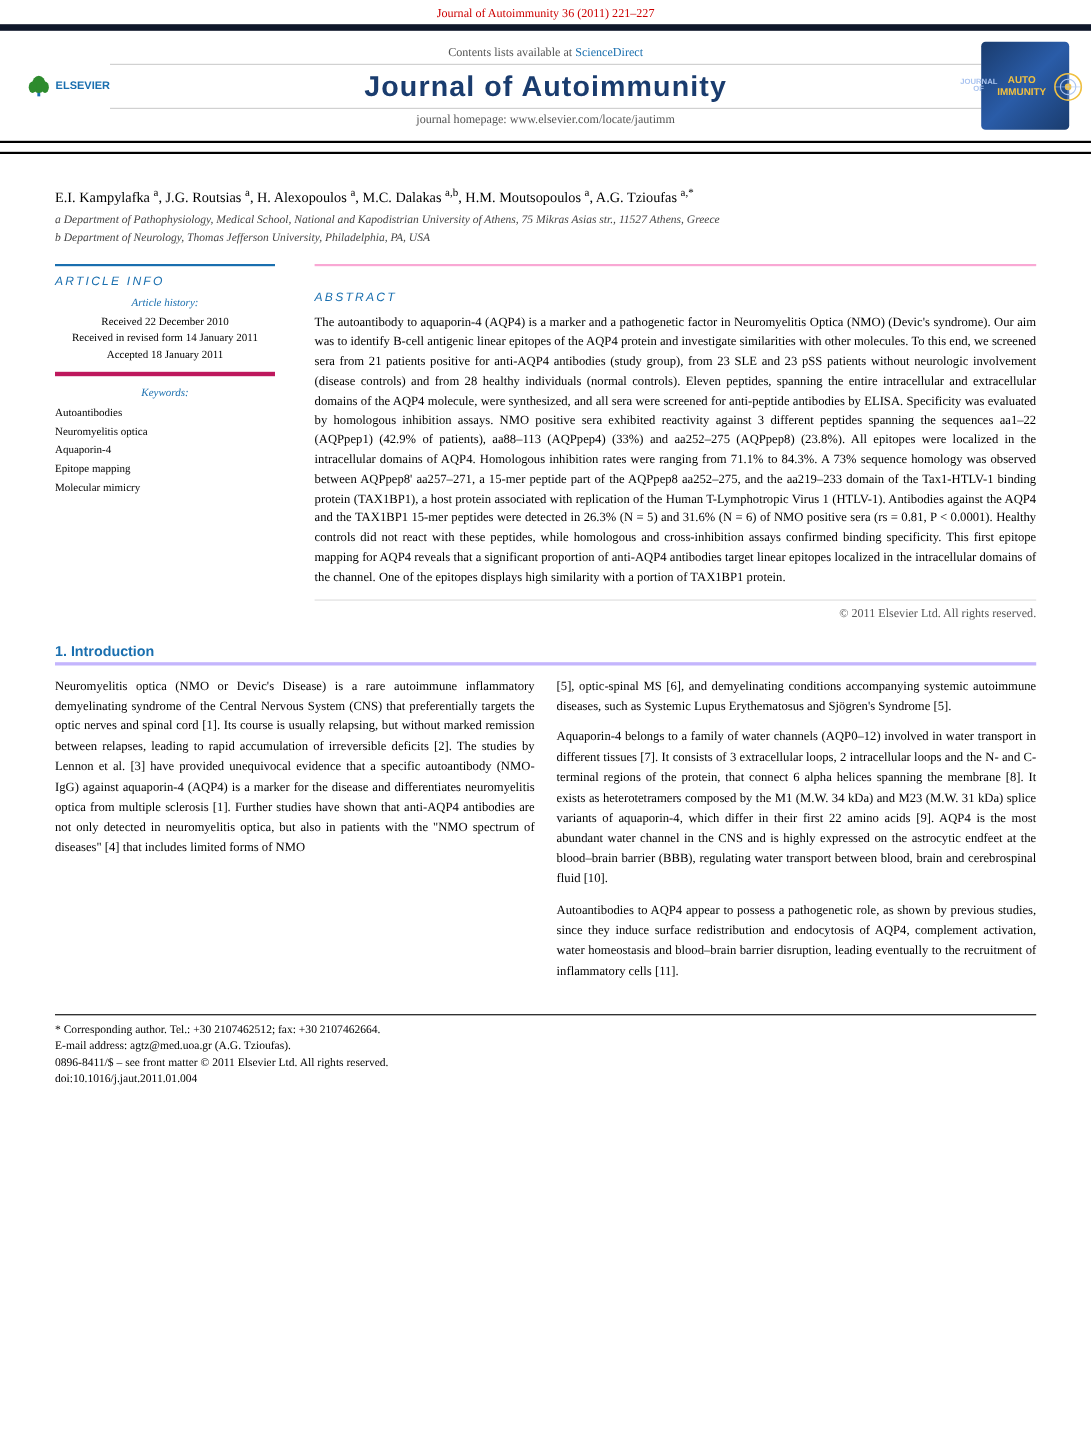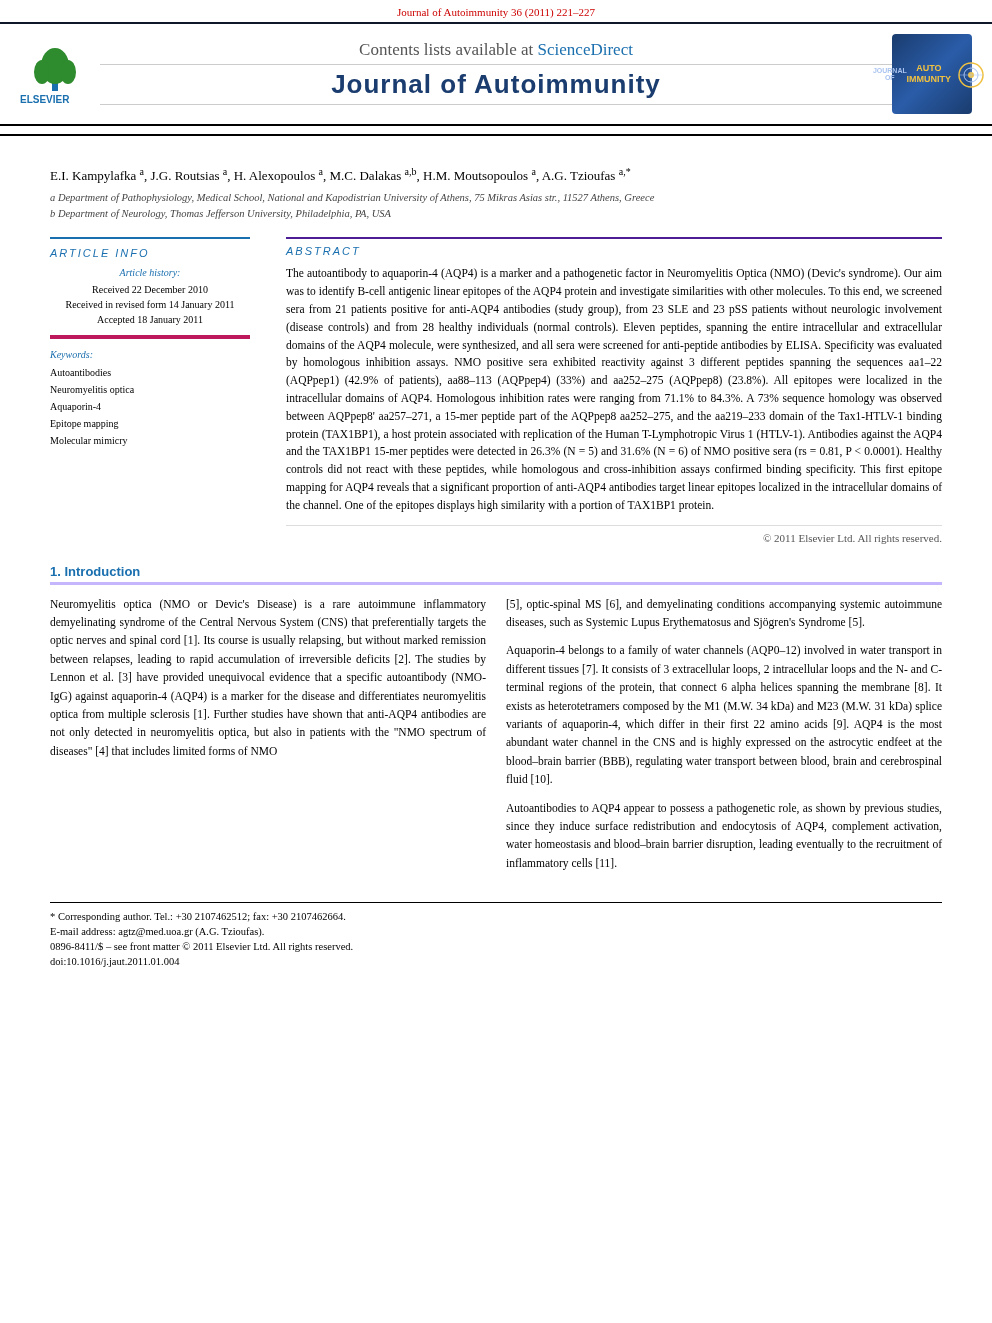--- a/index.html
+++ b/index.html
@@ -9,53 +9,54 @@
       width: 992px;
       min-height: 1323px;
       font-size: 13px;
       color: #000;
     }
     .top-bar {
       text-align: center;
       padding: 6px 0 4px;
       font-size: 11px;
       color: #c00;
-      border-bottom: 2px solid #0f172a;
+      border-bottom: 6px solid #0f172a;
     }
     .header-section {
       display: flex;
       align-items: center;
       justify-content: space-between;
       padding: 10px 20px;
       border-bottom: 2px solid #000;
     }
     .header-center {
       text-align: center;
       flex: 1;
     }
     .header-center .contents-line {
-      font-size: 17px;
+      font-size: 11px;
       color: #555;
       margin-bottom: 4px;
     }
     .header-center .journal-title {
       font-size: 26px;
       font-weight: bold;
       color: #1a3c6e;
       font-family: Arial, sans-serif;
       letter-spacing: 1px;
     }
     .header-center .journal-homepage {
       font-size: 11px;
       color: #555;
       margin-top: 4px;
     }
     .elsevier-logo {
       display: flex;
-      flex-direction: column;
+      flex-direction: row;
+      align-items: center;
       width: 80px;
     }
     .elsevier-logo .elsevier-text {
       font-size: 10px;
       font-weight: bold;
       color: #1a6faf;
       font-family: Arial, sans-serif;
     }
     .journal-badge {
       width: 80px;
@@ -110,22 +111,22 @@
       margin-top: 10px;
     }
     .left-col {
       width: 200px;
       flex-shrink: 0;
       border-top: 2px solid #1a6faf;
       padding-top: 8px;
     }
     .right-col {
       flex: 1;
-      border-top: 2px solid #4c1d95;
-      padding-top: 6px;
+      border-top: 2px solid #f9a8d4;
+      padding-top: 23px;
     }
     .section-label {
       font-size: 11px;
       font-family: Arial, sans-serif;
       letter-spacing: 2px;
       text-transform: uppercase;
       color: #1a6faf;
       font-style: italic;
       margin-bottom: 8px;
     }
@@ -147,20 +148,21 @@
       color: #000;
     }
     .keywords-section {
       margin-top: 8px;
     }
     .keywords-section .group-label {
       font-size: 10px;
       font-style: italic;
       color: #1a6faf;
       margin-bottom: 4px;
+      text-align: center;
     }
     .keywords-section .keyword-item {
       font-size: 10px;
       line-height: 1.7;
       color: #000;
     }
     .abstract-text {
       font-size: 11.5px;
       line-height: 1.55;
       color: #000;
@@ -246,20 +248,23 @@
     <div class="elsevier-text">ELSEVIER</div>
   </div>
 
   <div class="header-center">
     <div class="contents-line">
       Contents lists available at <span style="color:#1a6faf;">ScienceDirect</span>
     </div>
     <hr class="divider-thin">
     <div class="journal-title">Journal of Autoimmunity</div>
     <hr class="divider-thin">
+    <div class="journal-homepage">
+      <span>journal homepage: www.elsevier.com/locate/jautimm</span>
+    </div>
   </div>
 
   <div class="journal-badge">
     <div style="font-size:7px;color:#aac4f0;font-weight:bold;">JOURNAL OF</div>
     <div class="badge-title">AUTO<br>IMMUNITY</div>
     <div style="margin-top:4px;">
       
       <svg width="40" height="30" viewBox="0 0 40 30">
         <circle cx="20" cy="15" r="12" fill="none" stroke="#f0c040" stroke-width="1.5"></circle>
         <circle cx="20" cy="15" r="7" fill="none" stroke="#aac4f0" stroke-width="1"></circle>

